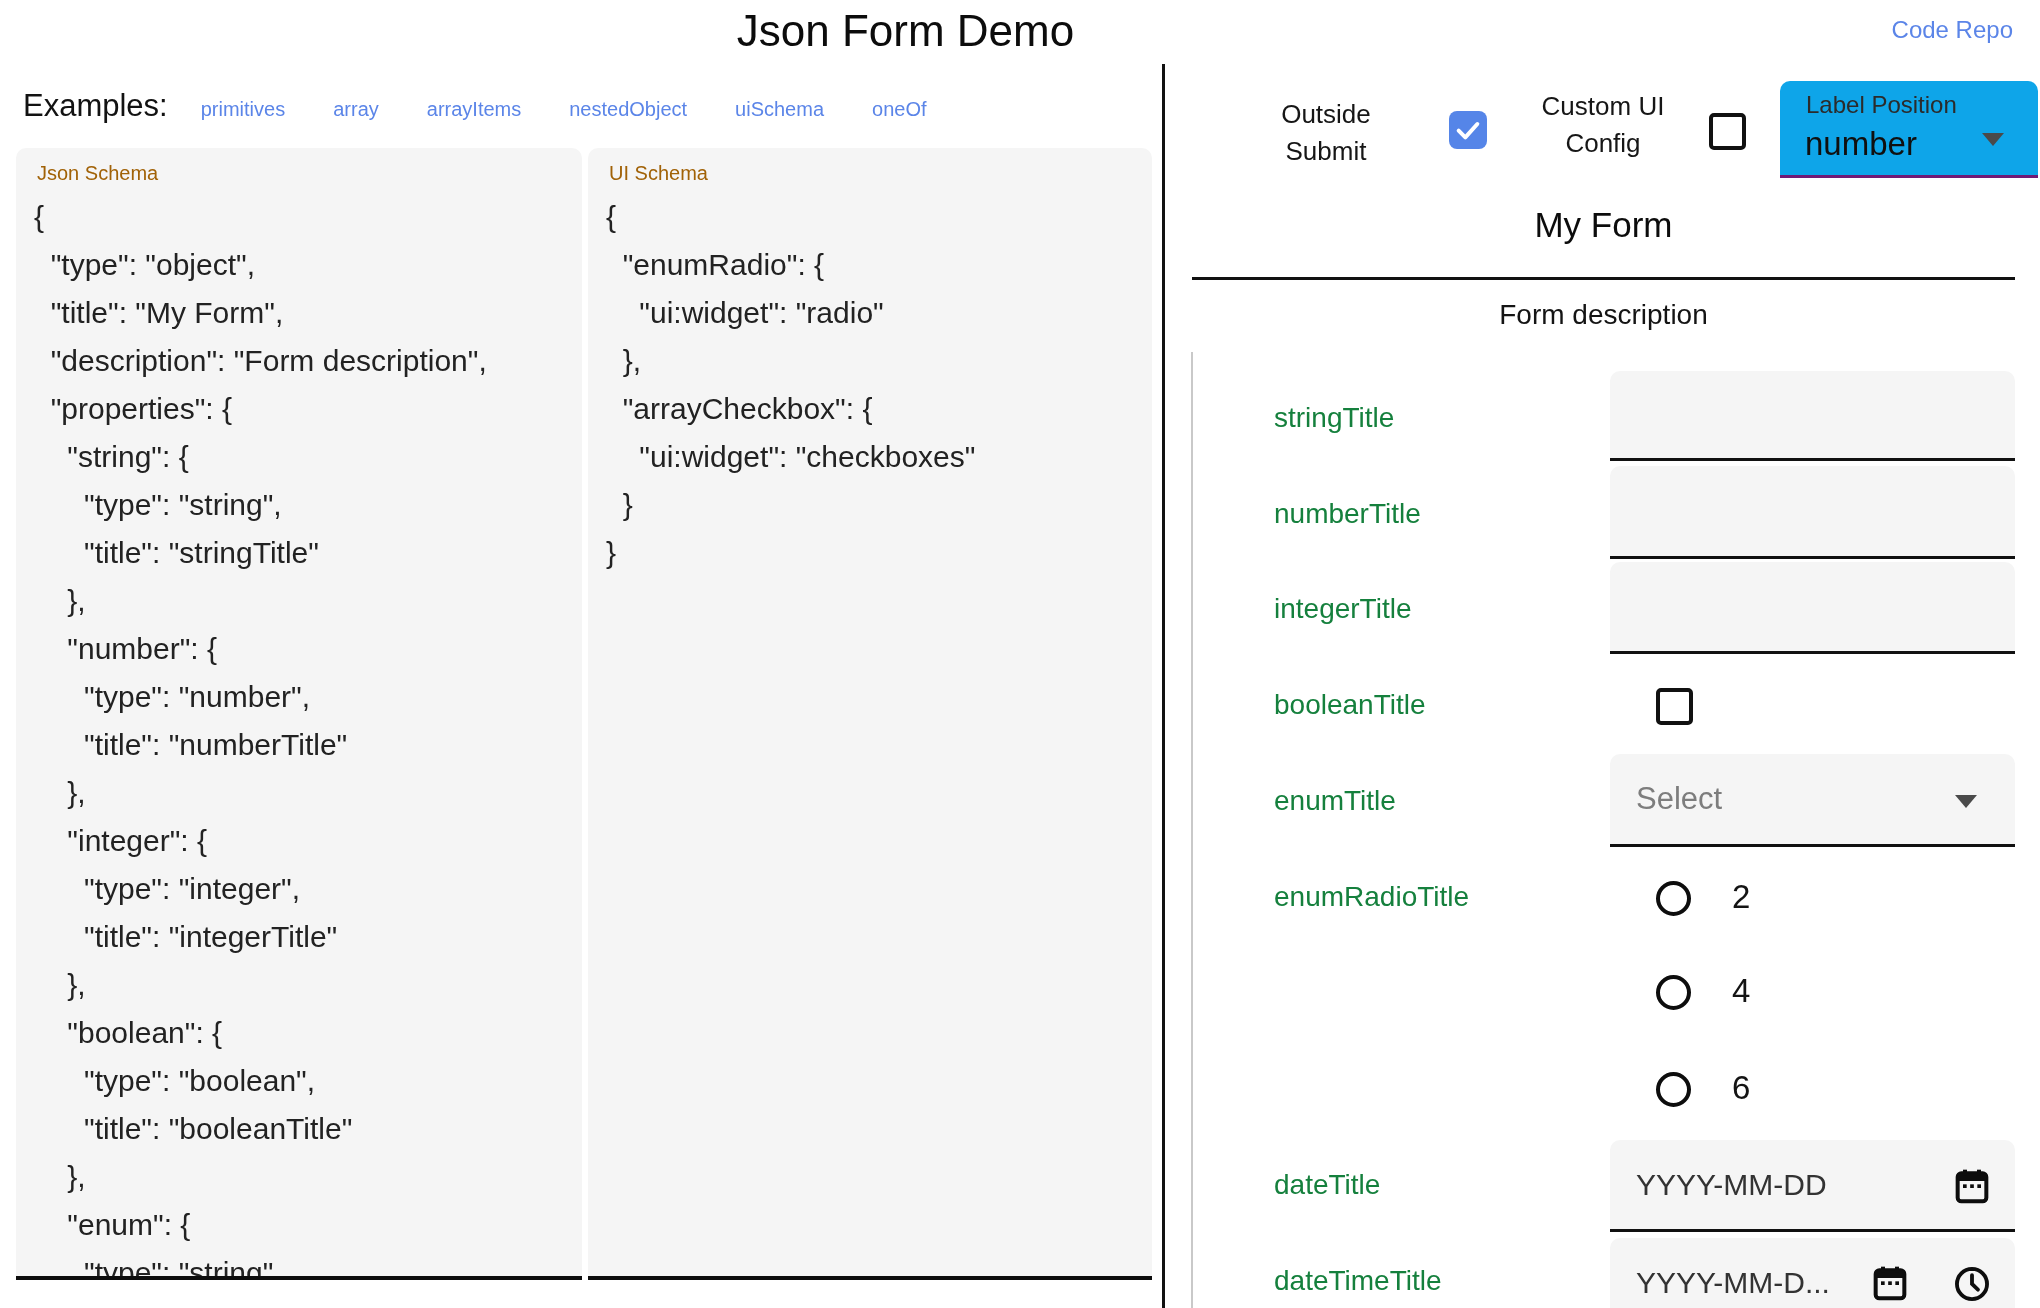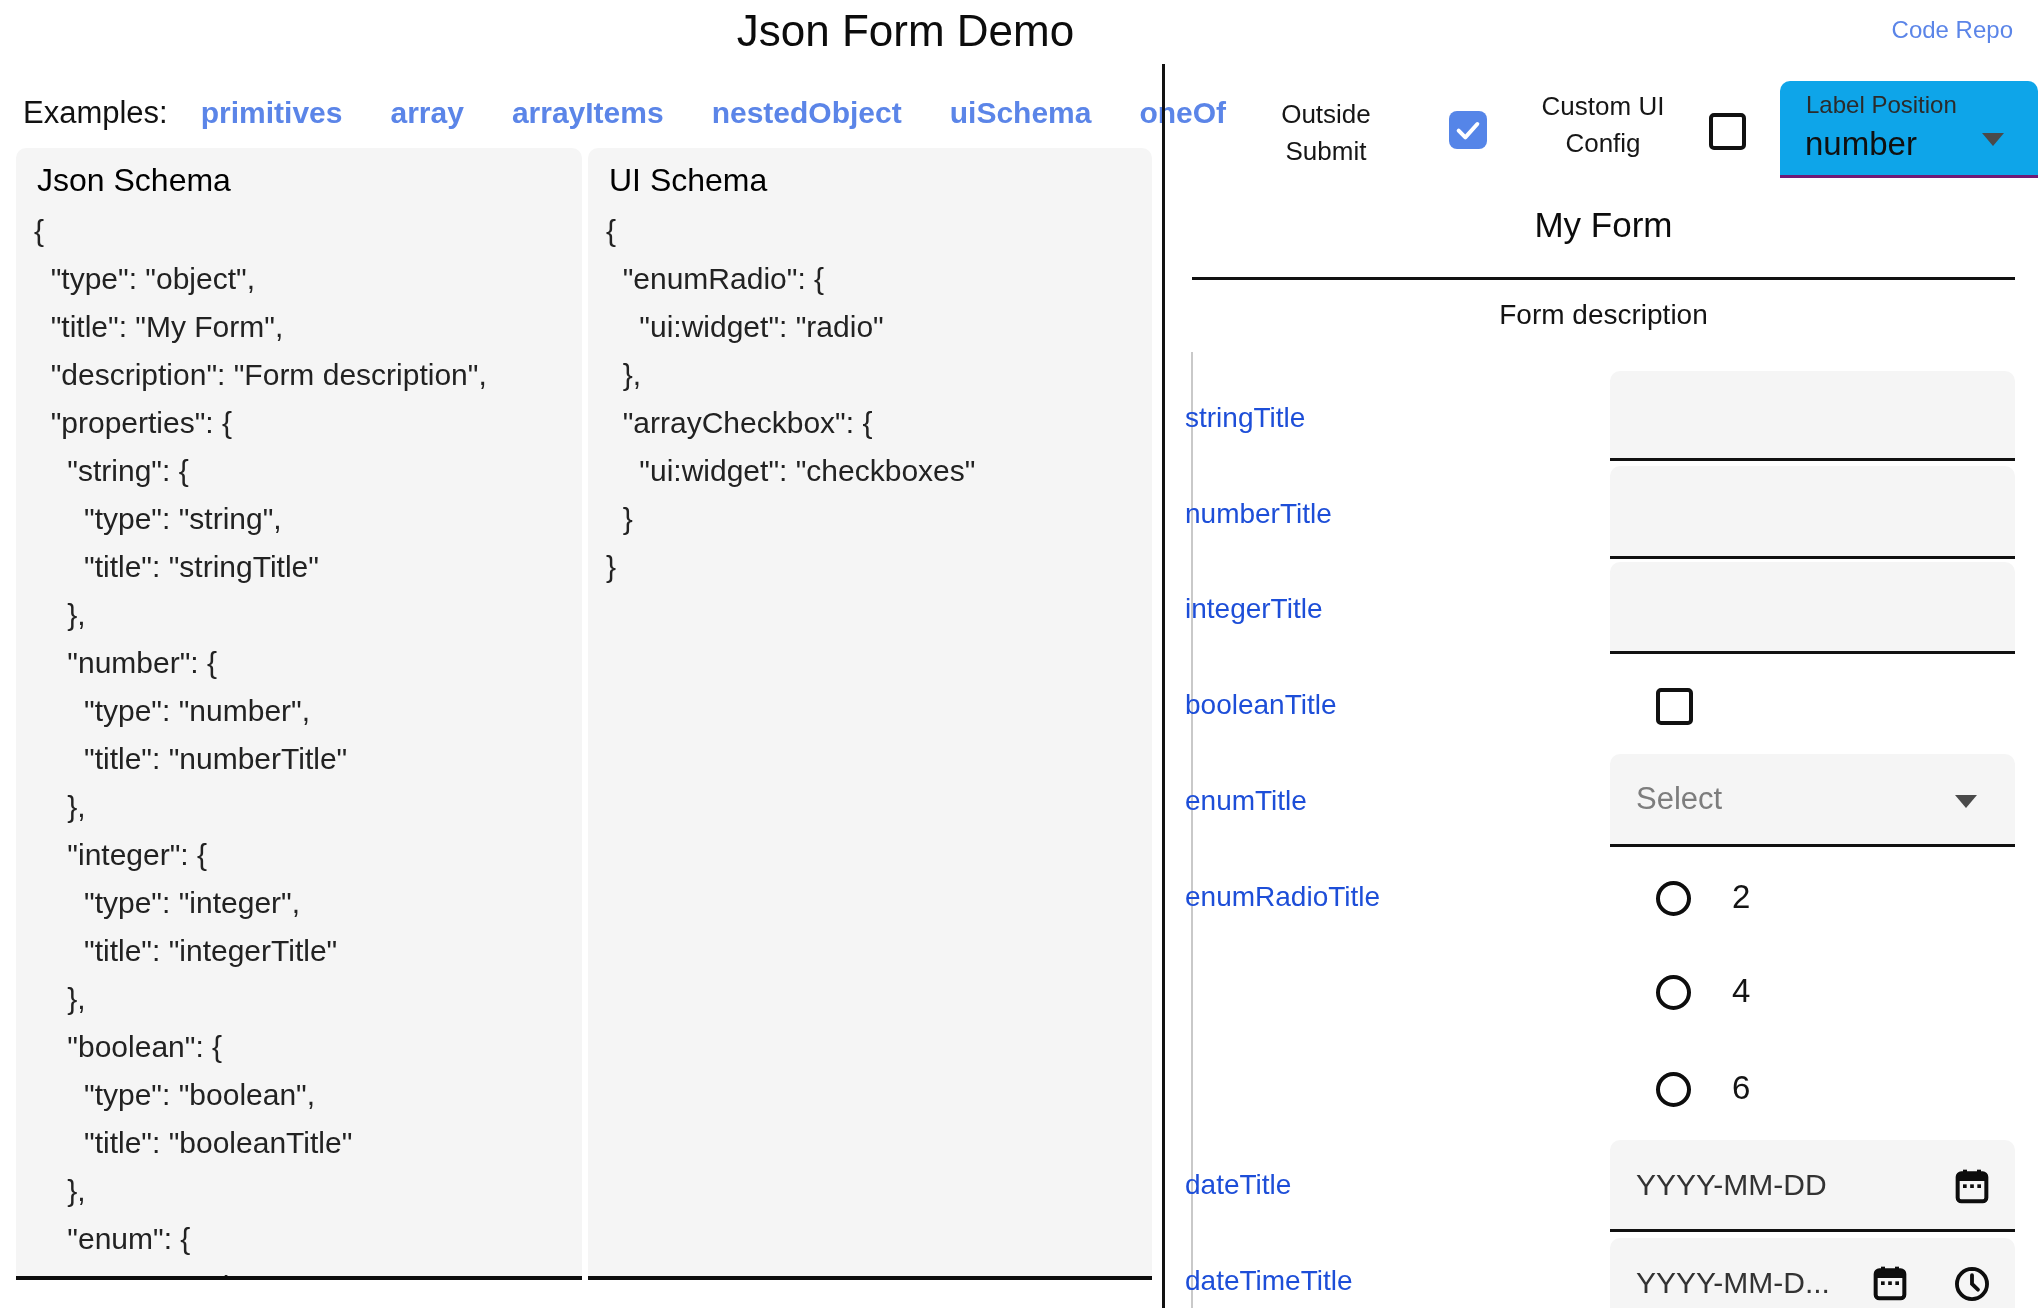--- a/index.html
+++ b/index.html
@@ -8,29 +8,29 @@
 
   
   .app-title{position:absolute;top:6px;left:0;width:1811px;text-align:center;
              font-size:44px;font-weight:500;color:#0c0c0c;}
   .code-repo{position:absolute;top:16px;right:27px;font-size:24px;color:#5b85e8;
              text-decoration:none;cursor:pointer;}
 
   
   .examples-row{position:absolute;left:23px;top:88px;display:flex;align-items:baseline;}
   .examples-label{font-size:31px;color:#121212;margin-right:33px;}
-  .example-link{font-size:30px;color:#5b85e8;text-decoration:none;margin-right:48px;cursor:pointer;font-weight:bold;}
+  .example-link{font-size:20px;color:#5b85e8;text-decoration:none;margin-right:48px;cursor:pointer;}
   .example-link:last-child{margin-right:0;margin-top:8px;}
 
   
   .code-panel{position:absolute;top:148px;height:1128px;background:#f5f5f5;
               border-bottom:4px solid #0d0d0d;border-radius:10px 10px 0 0;overflow:hidden;}
   .panel-json{left:16px;width:566px;}
   .panel-ui{left:588px;width:564px;}
-  .panel-label{margin:14px 0 0 21px;font-size:32px;color:#000000;}
+  .panel-label{margin:14px 0 0 21px;font-size:20px;color:#a16207;}
   .code{margin:8px 0 0 18px;font-size:30px;line-height:48px;color:#222;
         white-space:pre;font-family:"Liberation Sans", sans-serif;}
 
   
   .divider-v{position:absolute;left:1162px;top:64px;width:3px;height:1244px;background:#111;}
 
   
   .ctrl-label{position:absolute;text-align:center;font-size:26px;line-height:37px;color:#161616;}
   .ctrl-outside{left:1266px;top:96px;width:120px;}
   .ctrl-custom{left:1533px;top:88px;width:140px;}
@@ -50,21 +50,21 @@
 
   
   .form-title{position:absolute;left:1192px;top:205px;width:823px;text-align:center;
               font-size:35px;color:#0c0c0c;}
   .form-hr{position:absolute;left:1192px;top:277px;width:823px;height:3px;background:#111;}
   .form-desc{position:absolute;left:1192px;top:299px;width:823px;text-align:center;
              font-size:28px;color:#141414;}
   .table-border{position:absolute;left:1191px;top:352px;width:2px;height:956px;background:#c9c9c9;}
 
   
-  .flabel{position:absolute;left:1185px;font-size:28px;color:#1d4ed8;}
+  .flabel{position:absolute;left:1274px;font-size:28px;color:#15803d;}
   .ffilled{position:absolute;left:1610px;width:405px;background:#f5f5f5;
            border-bottom:3px solid #111;border-radius:10px 10px 0 0;box-sizing:border-box;cursor:text;}
   .fselect{position:absolute;left:1610px;width:405px;background:#f5f5f5;
            border-bottom:3px solid #111;border-radius:10px 10px 0 0;box-sizing:border-box;cursor:pointer;}
   .fselect .placeholder{position:absolute;left:26px;top:50%;transform:translateY(-50%);
                         font-size:31px;color:#7d7d7d;}
   .fselect .caret{right:38px;top:41px;}
   .fcheckbox{position:absolute;left:1656px;top:688px;width:37px;height:37px;
              border:4px solid #111;border-radius:5px;background:#fff;box-sizing:border-box;cursor:pointer;}
   .radio{position:absolute;left:1656px;width:35px;height:35px;border:4px solid #0d0d0d;

